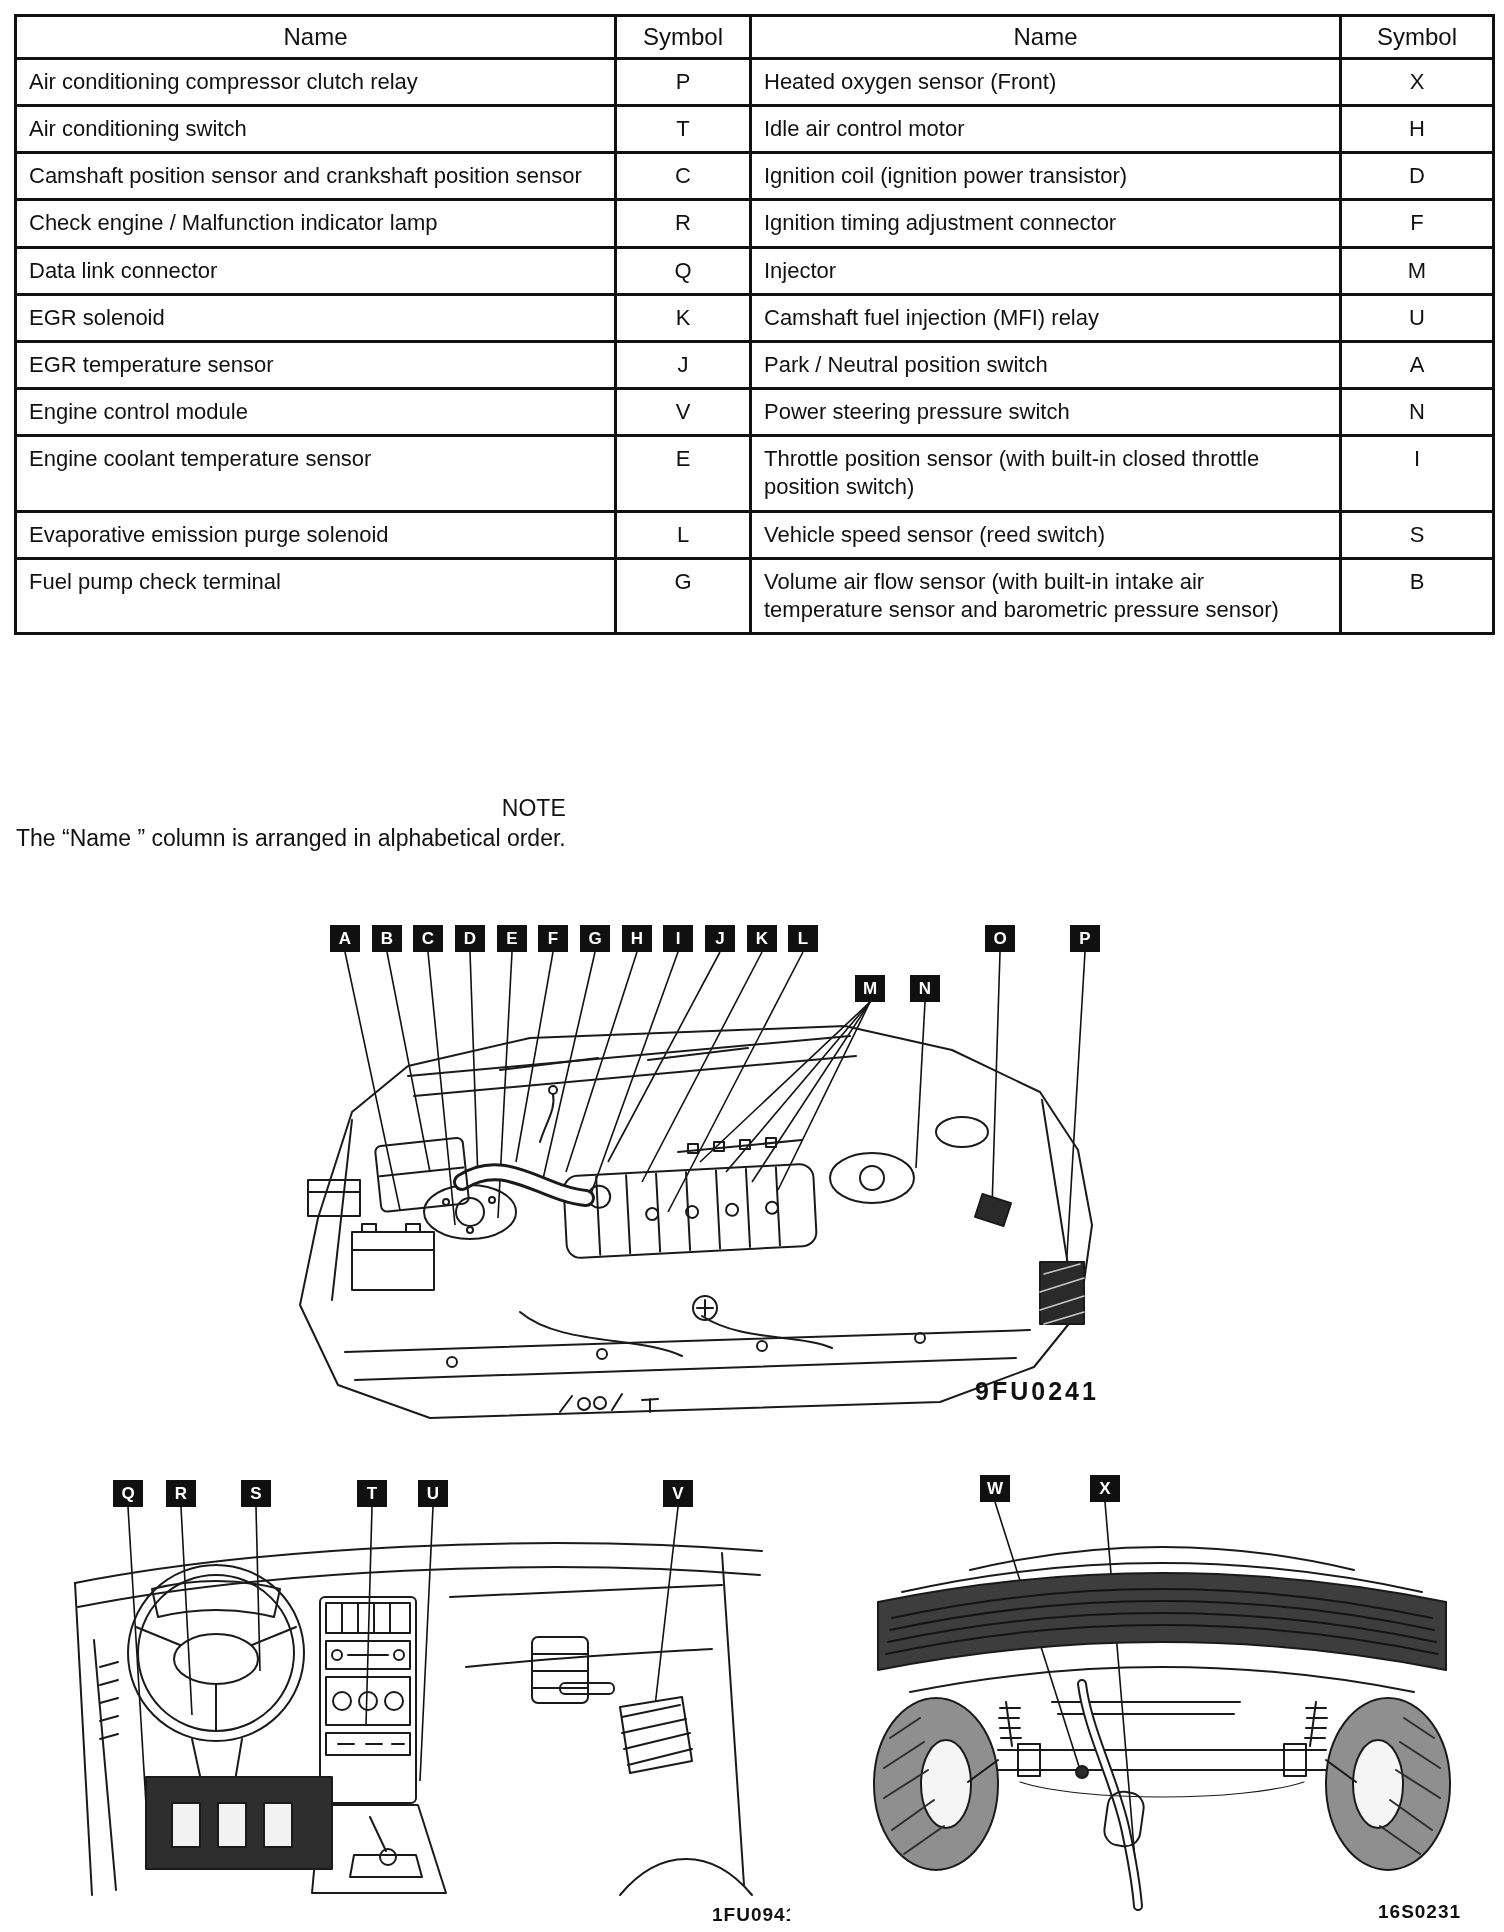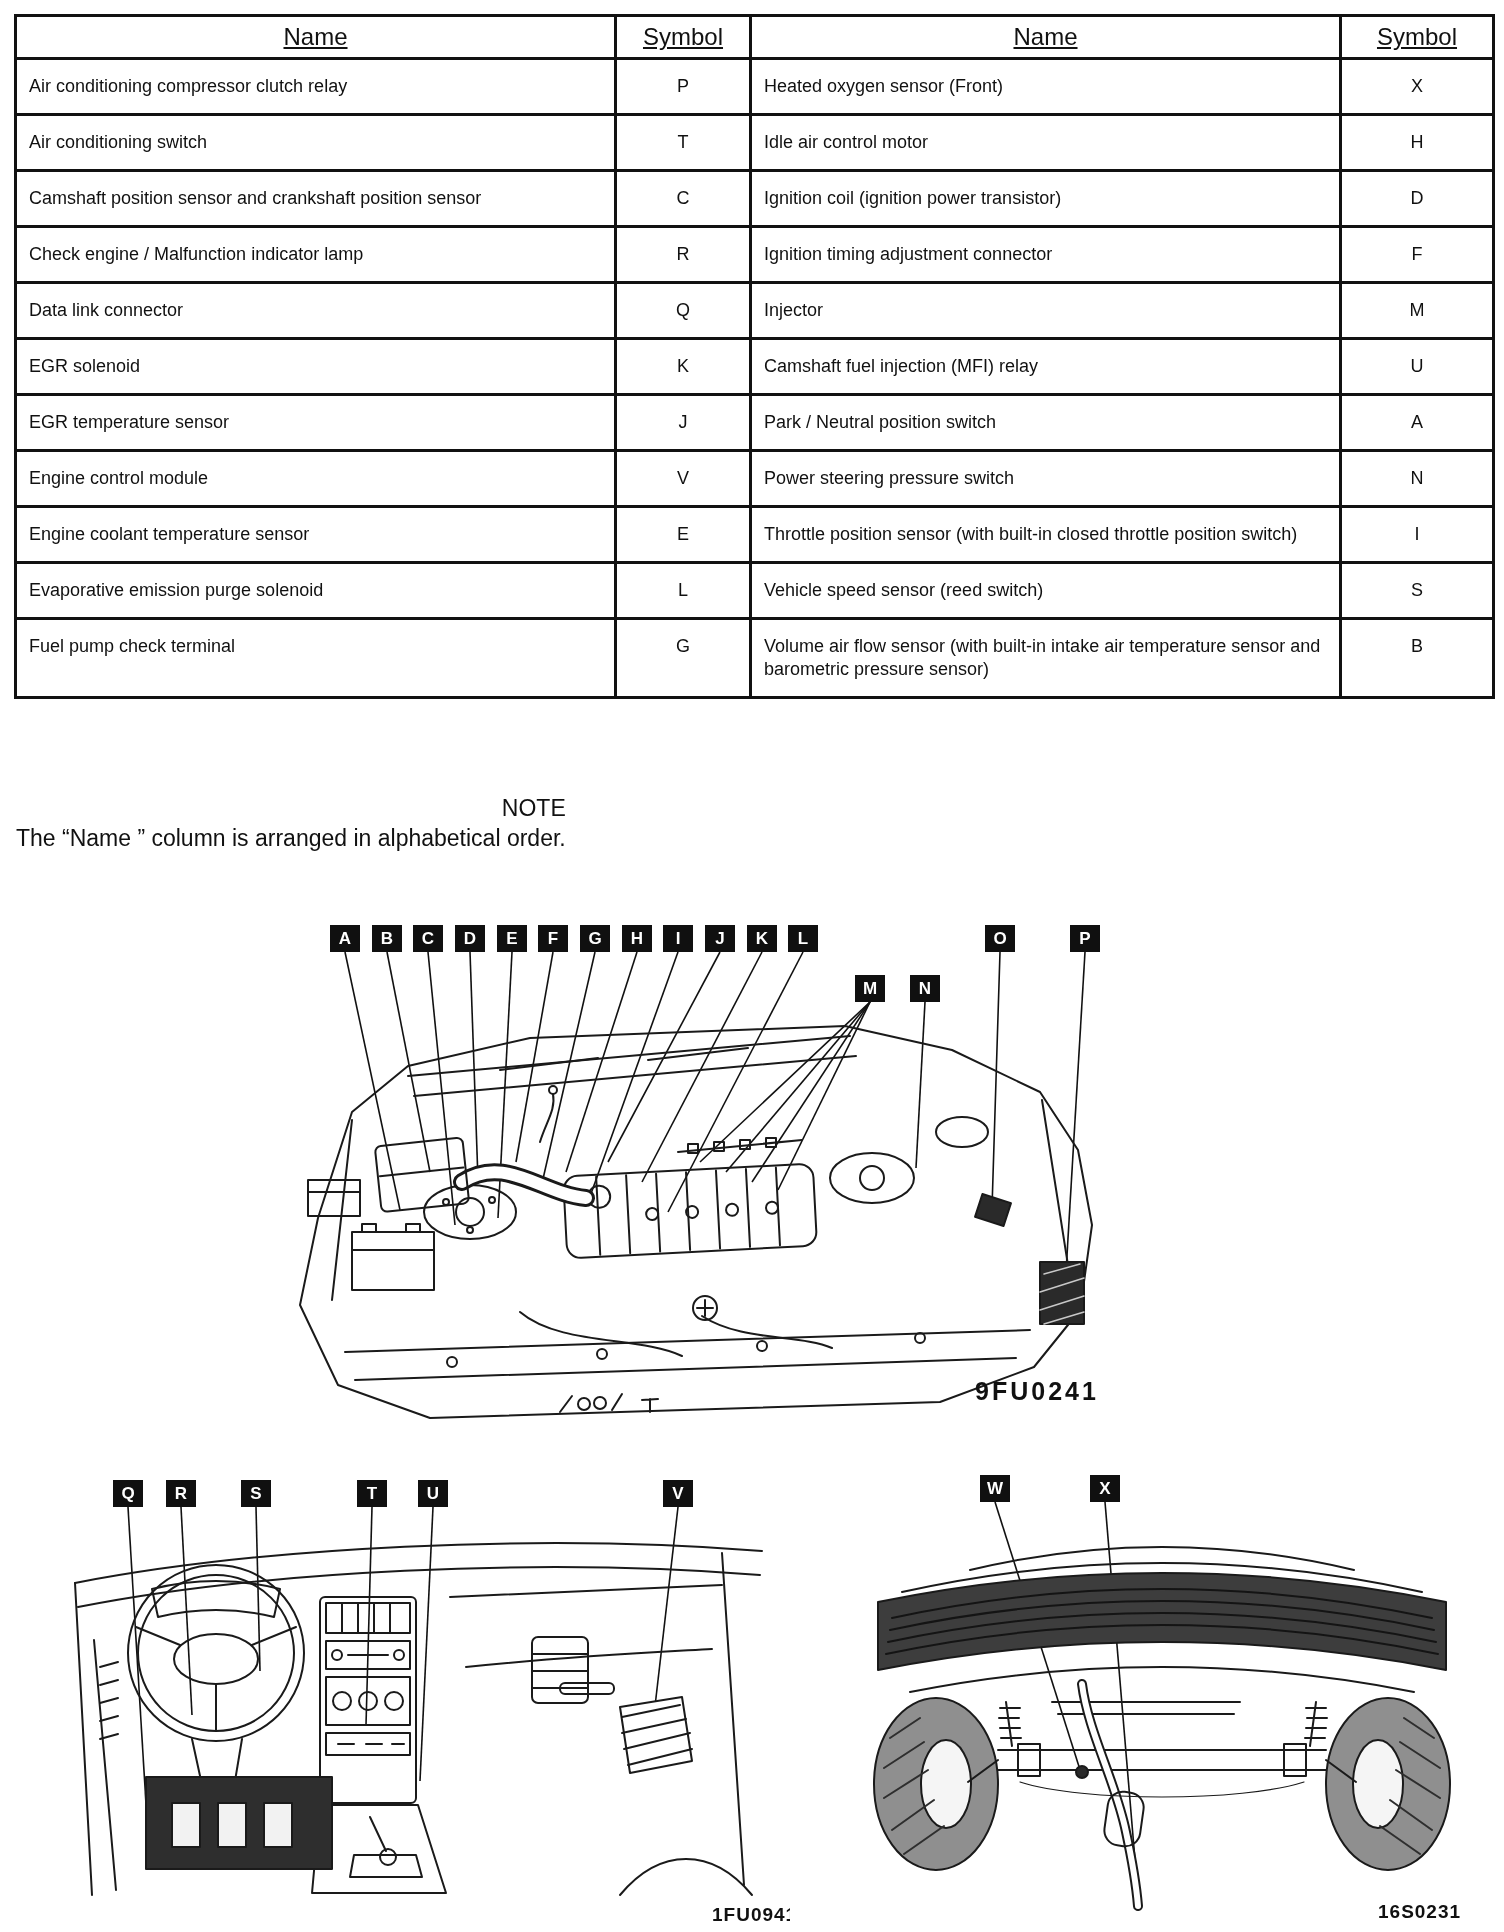--- a/index.html
+++ b/index.html
@@ -2,22 +2,22 @@
 <html><head>
 <meta charset="utf-8">
 <style>
   html,body{margin:0;padding:0;background:#ffffff;}
   .page{position:relative;width:1504px;height:1932px;background:#ffffff;color:#111;
         font-family:"Liberation Sans",sans-serif;overflow:hidden;}
 
   
   table.sym{position:absolute;top:14px;left:14px;width:1478px;border-collapse:collapse;table-layout:fixed;}
   .sym th,.sym td{border:3px solid #111;}
-  .sym th{font-size:24px;font-weight:400;padding:6px 4px;text-align:center;text-decoration:underline;}
-  .sym td{font-size:18px;padding:15px 12px;vertical-align:top;line-height:1.28;text-align:left;}
+  .sym th{font-size:24px;font-weight:400;padding:6px 4px;text-align:center;}
+  .sym td{font-size:22px;padding:8px 12px;vertical-align:top;line-height:1.28;text-align:left;}
   .sym td.symcell{text-align:center;padding-left:2px;padding-right:2px;}
 
   
   .note{position:absolute;left:16px;top:794px;font-size:23px;line-height:1.3;text-align:right;}
 
   
   svg{position:absolute;display:block;}
   .engine-fig{left:0;top:880px;width:1504px;height:560px;}
   .interior-fig{left:20px;top:1455px;width:770px;height:477px;}
   .under-fig{left:820px;top:1450px;width:684px;height:482px;}

